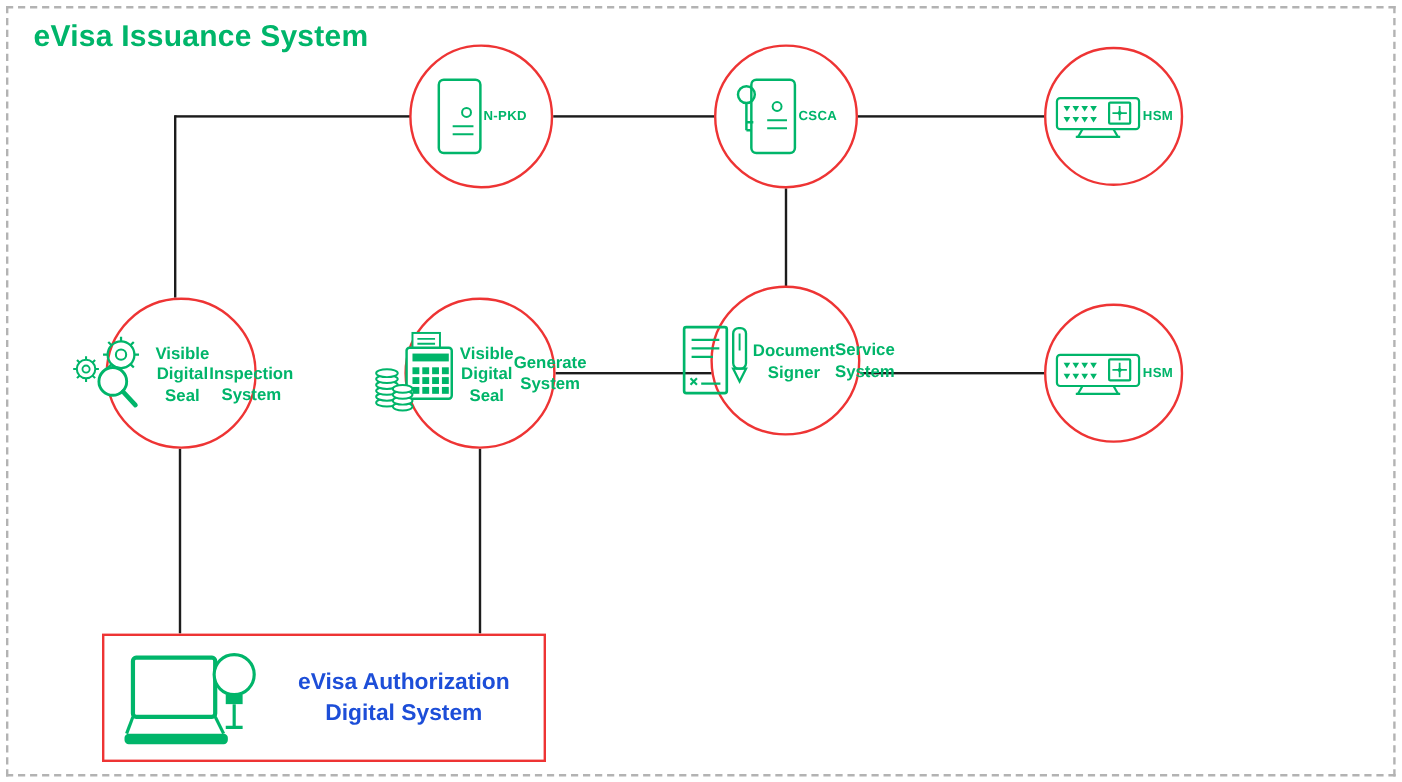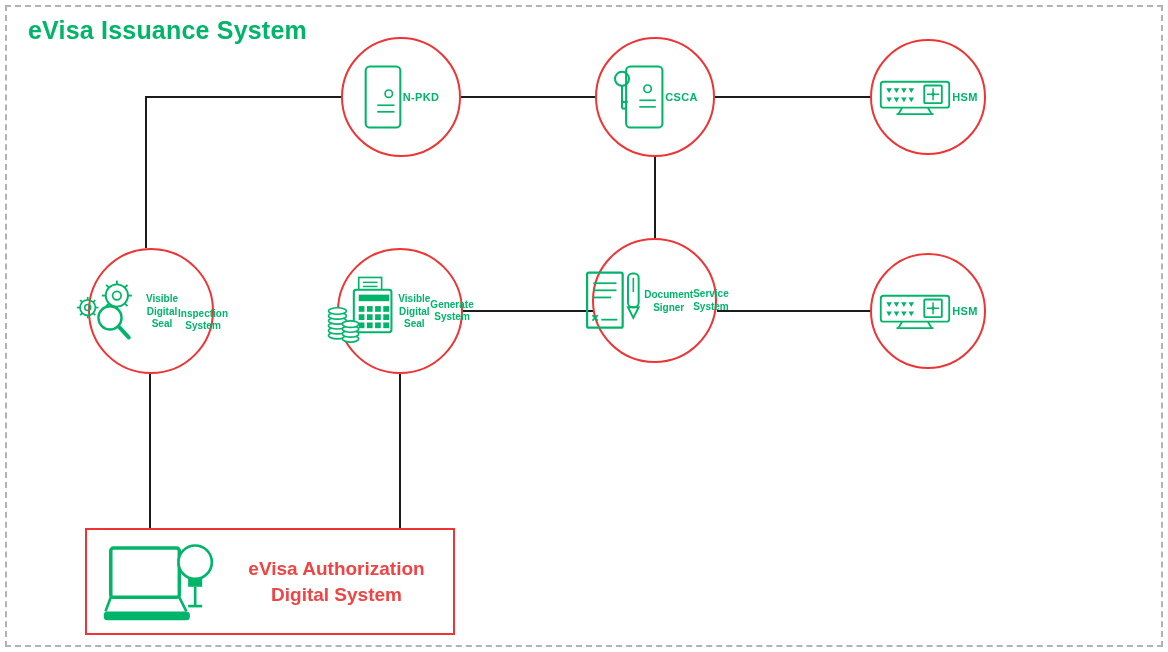--- a/index.html
+++ b/index.html
@@ -45,21 +45,21 @@
   }
   .node-circle .icon { color: #00b56a; line-height: 0; }
   .node-label {
     color: #00b56a;
     font-weight: 700;
     text-align: center;
     line-height: 1.25;
     margin-top: 2px;
   }
   .node-label.single { font-size: 11px; letter-spacing: 0.3px; }
-  .node-label.double { font-size: 10px; }
+  .node-label.double { font-size: 14px; }
 
   
   .business-box {
     position: absolute;
     left: 85px;
     top: 528px;
     width: 370px;
     height: 107px;
     border: 2px solid #ee3434;
     background: #fff;
@@ -69,21 +69,21 @@
   .business-box .icon-wrap {
     width: 145px;
     display: flex;
     justify-content: center;
     color: #00b56a;
     line-height: 0;
   }
   .business-box .box-text {
     flex: 1;
     text-align: center;
-    color: #ef4444;
+    color: #1d4ed8;
     font-weight: 700;
     font-size: 19px;
     line-height: 1.35;
     padding-right: 12px;
   }
 </style>
 </head>
 <body>
 
 <div class="canvas">

